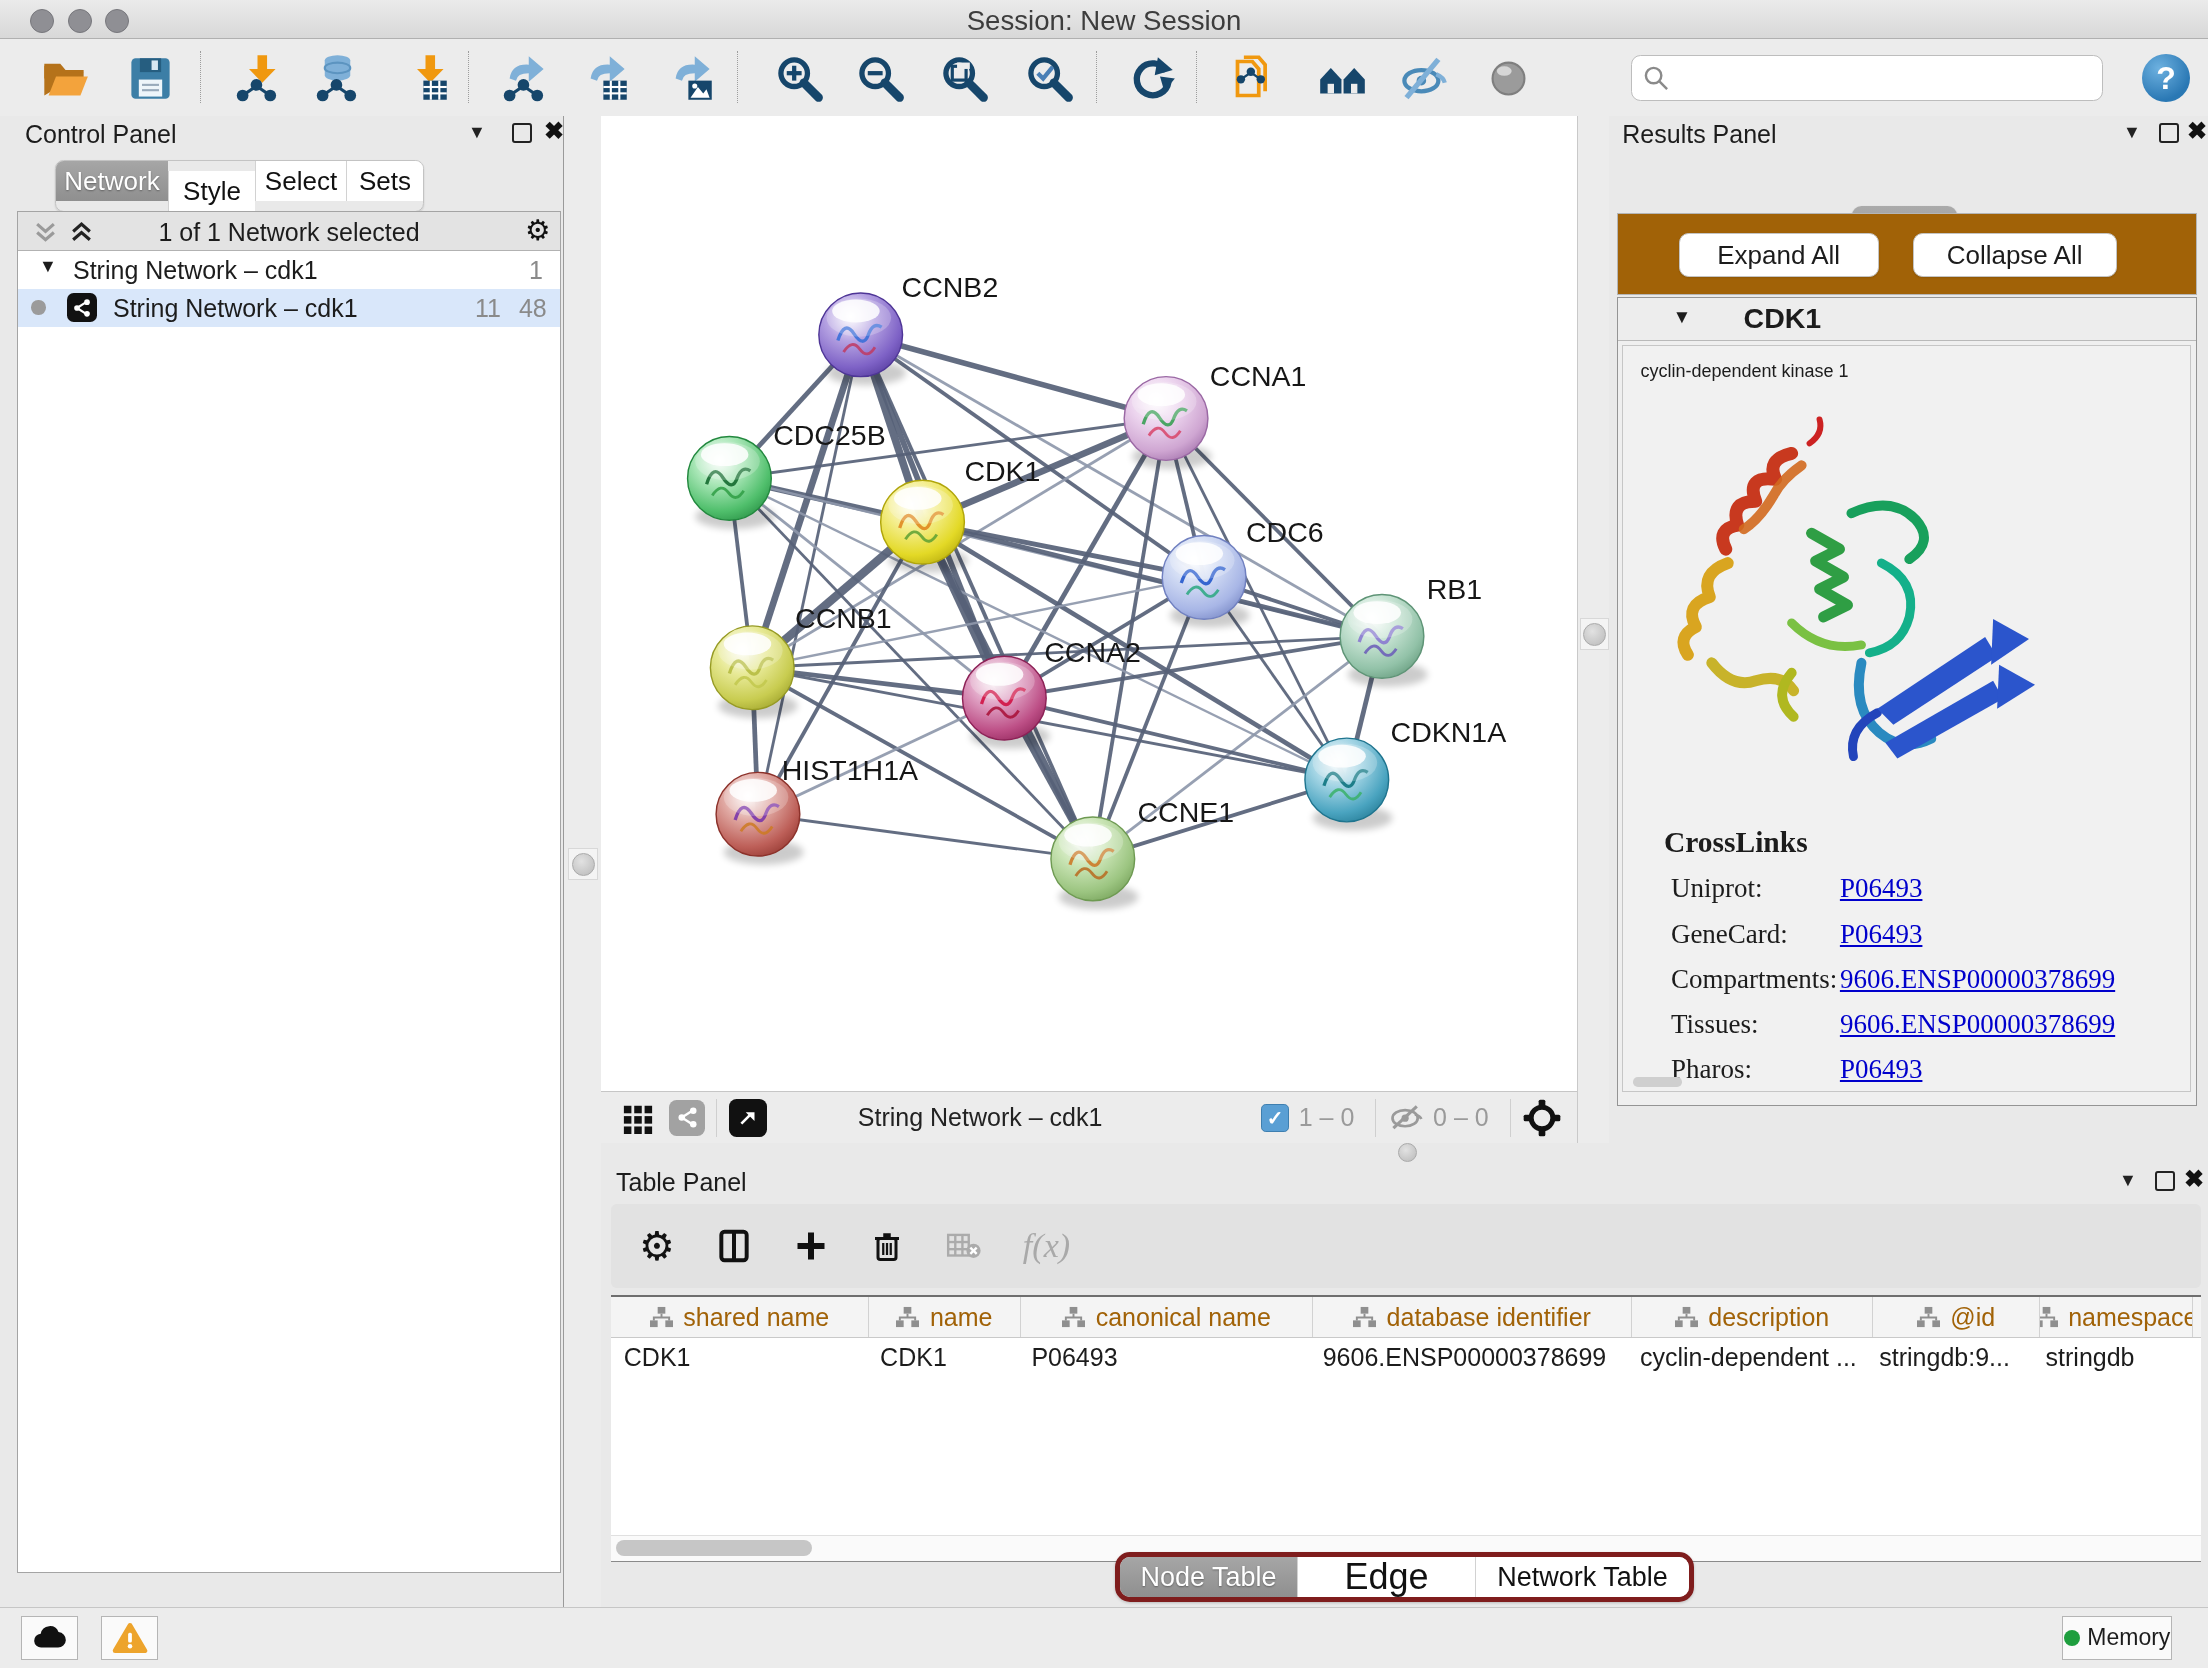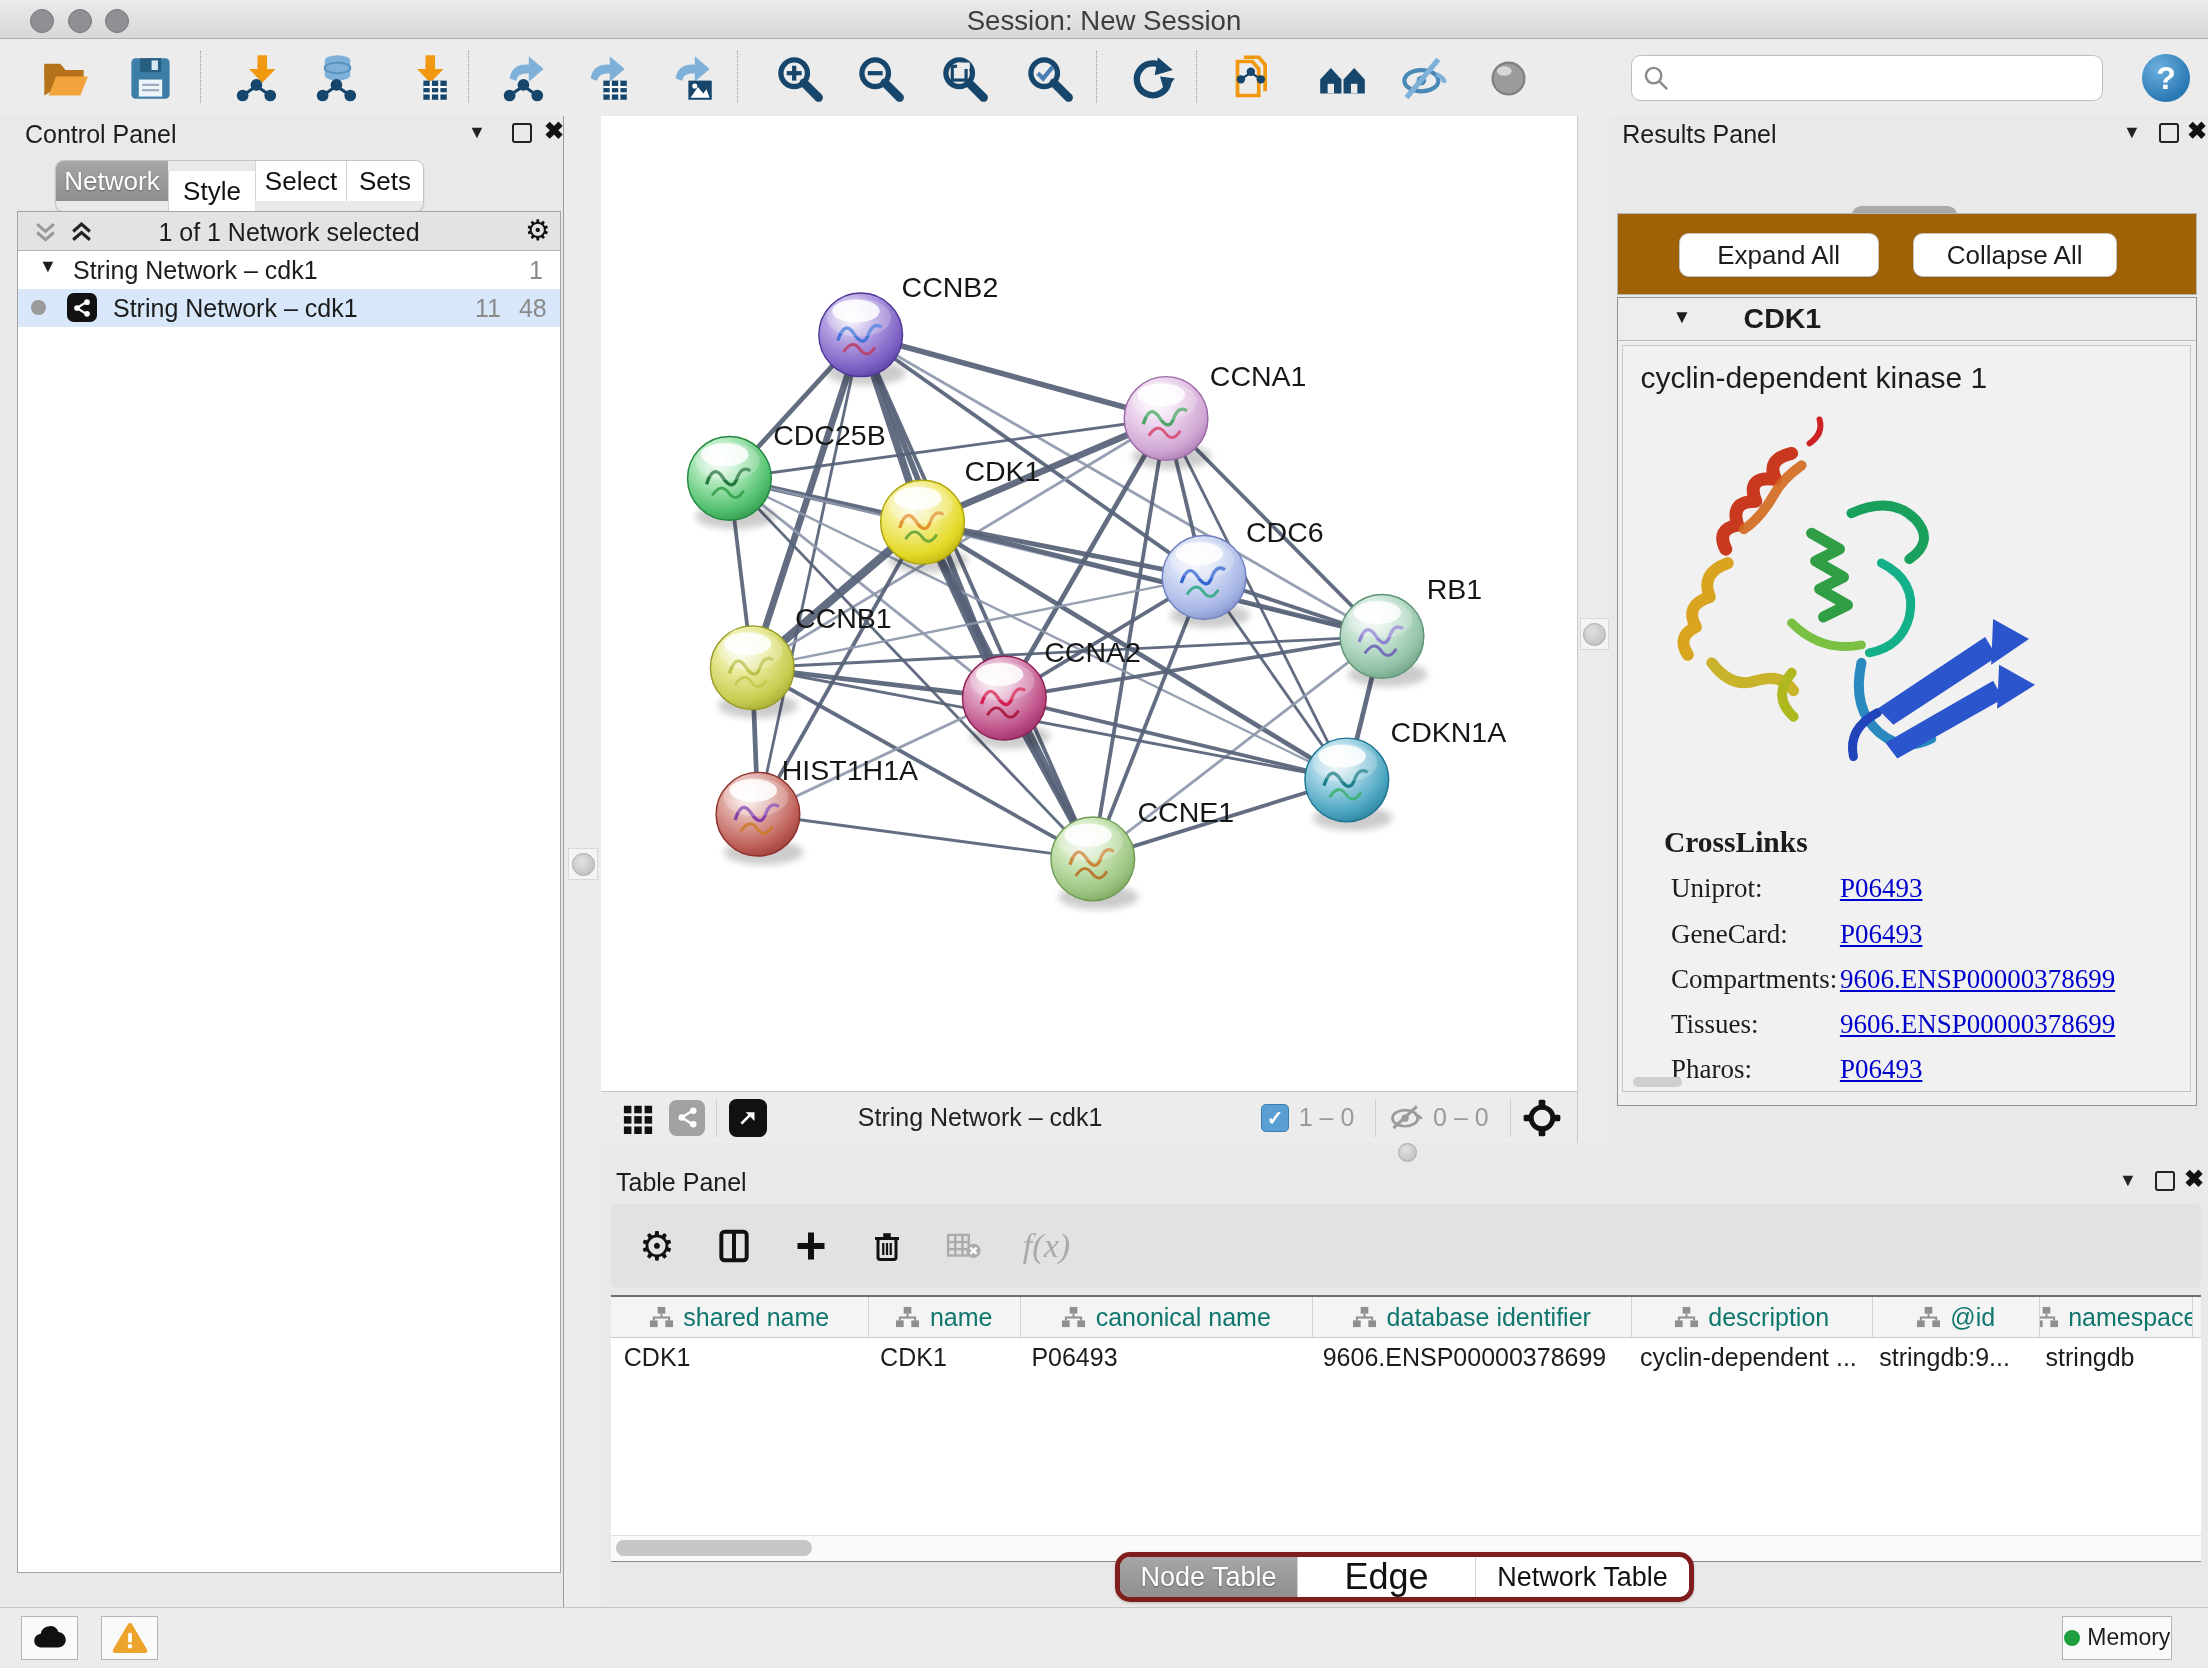--- a/index.html
+++ b/index.html
@@ -84,38 +84,38 @@
   .rp-btn{position:absolute;top:19px;height:42px;background:#fff;border:1.9px solid #c4c4c4;
      border-radius:9.5px;font-size:26px;text-align:center;line-height:42px;
      box-shadow:0 1px 1.9px rgba(0,0,0,.12);}
   #rp-box2{position:absolute;left:7.6px;top:181px;width:578px;height:807px;background:#efefef;
      border:1.9px solid #949494;}
   #cdk-header{height:42px;border-bottom:1px solid #b9b9b9;position:relative;background:#ededed;}
   #cdk-header .tri{position:absolute;left:55px;top:7.6px;font-size:19px;}
   #cdk-header .gene{position:absolute;left:126px;top:3.8px;font-size:28.5px;font-weight:bold;}
   #cdk-body{position:absolute;left:4.8px;top:47px;right:4.8px;bottom:13.3px;background:#f1f1f1;
      border:1px solid #c6c6c6;}
-  #cdk-desc{padding:15px 0 0 17px;font-size:30px;}
+  #cdk-desc{padding:15px 0 0 17px;font-size:18px;}
   #protein-img{position:absolute;left:19px;top:67px;}
   #crosslinks{position:absolute;left:28.5px;top:468px;font-family:"Liberation Serif",serif;}
   #crosslinks h3{margin:12px;font-size:29.5px;}
   .cl-row{display:flex;margin-top:14.3px;}
   .cl-label{width:169px;font-size:27px;margin-left:19px;}
   .cl-link{font-size:27px;color:#0000cc;text-decoration:underline;}
   #rp-thumb{position:absolute;left:9.5px;bottom:3.8px;width:49px;height:9.5px;background:#cfcfcf;border-radius:4.8px;}
   
   #table-panel{position:absolute;left:601px;top:1162px;width:1607px;height:445px;background:#e9e9e9;}
   #tp-toolbar{position:absolute;left:9.5px;top:42px;width:1590px;height:84px;background:#e2e2e2;
      border-radius:5.7px;display:flex;align-items:center;}
   .tp-ico{margin-left:40px;display:flex;align-items:center;}
   #fx{font-family:"Liberation Serif",serif;font-style:italic;font-size:34px;color:#a9a9a9;}
   #tp-table{position:absolute;left:9.5px;top:133px;width:1590px;height:264px;background:#fff;
      border-top:2.9px solid #6e6e6e;border-bottom:1.9px solid #8a8a8a;}
   #tp-head{display:flex;height:40px;background:#f4f4f4;border-bottom:1px solid #c9c9c9;}
-  .th{display:flex;align-items:center;justify-content:center;font-size:25px;color:#0f766e;
+  .th{display:flex;align-items:center;justify-content:center;font-size:25px;color:#a16207;
      border-right:1px solid #d2d2d2;overflow:hidden;white-space:nowrap;}
   .th svg{margin-right:9.5px;flex:none;}
   .tr{display:flex;height:38px;}
   .td{font-size:25px;padding-left:13.3px;display:flex;align-items:center;overflow:hidden;white-space:nowrap;}
   #tp-scroll{position:absolute;left:0;right:0;bottom:0;height:25px;background:#fafafa;
      border-top:1px solid #e0e0e0;}
   #tp-thumb{position:absolute;left:5.7px;top:3.8px;width:196px;height:16px;background:#c6c6c6;border-radius:8.6px;}
   #tp-tabs{position:absolute;left:0;right:0;top:390px;display:flex;justify-content:center;}
   #tp-tabs .wrap{display:flex;border:5px solid #7f1d1d;border-radius:15px;overflow:hidden;
      box-shadow:0 1px 2.9px rgba(0,0,0,.2);}

